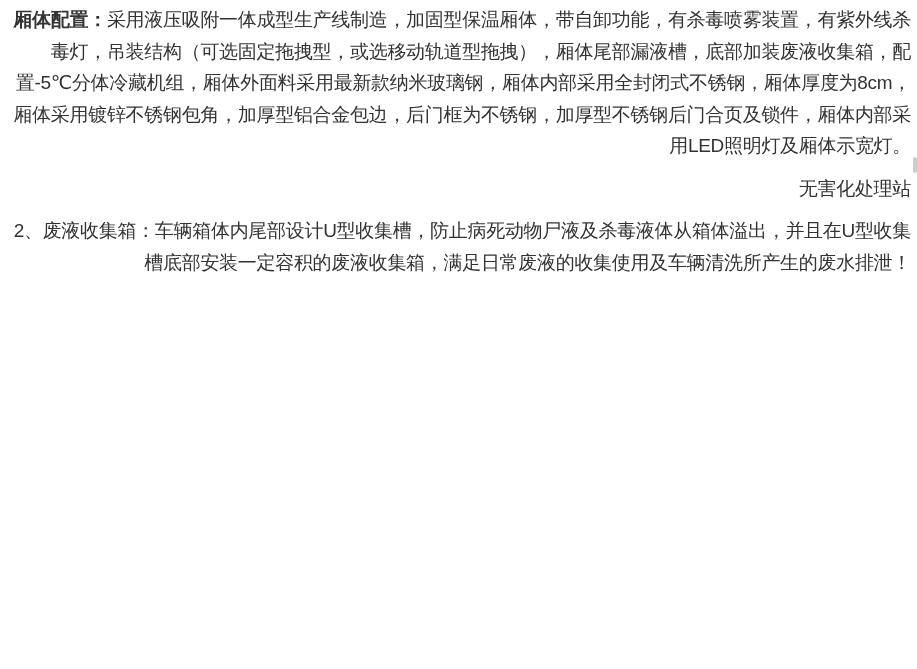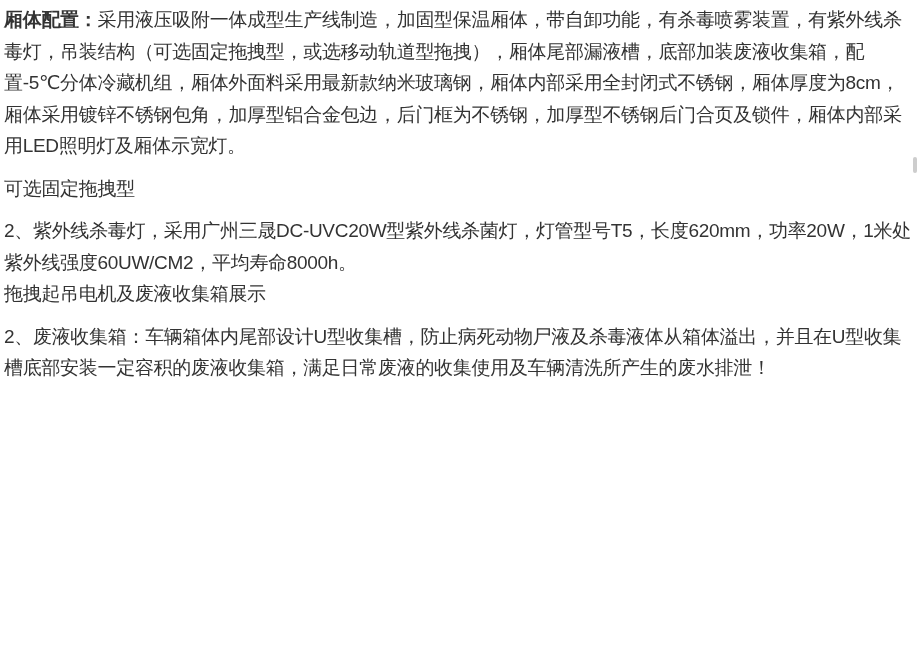--- a/index.html
+++ b/index.html
@@ -15,20 +15,21 @@
   .article {
     padding: 4px 6px 0 4px;
     color: #333333;
     font-size: 19px;
     line-height: 31.5px;
     letter-spacing: -0.3px;
     text-align: left;
   }
   .para {
     margin: 0 0 11px 0;
+    text-align: right;
   }
   .para:last-child { margin-bottom: 0; }
   .lead-bold {
     font-weight: 700;
   }
   .scroll-thumb {
     position: absolute;
     right: 0;
     top: 157px;
     width: 4px;
@@ -39,26 +40,22 @@
 </style>
 </head>
 <body>
 
 <div class="article">
 
   <p class="para"><span class="lead-bold">厢体配置：</span><span>采用液压吸附一体成型生产线制造，加固型保温厢体，带自卸功能，有杀毒喷雾装置，有紫外线杀毒灯，吊装结构（可选固定拖拽型，或选移动轨道型拖拽），厢体尾部漏液槽，底部加装废液收集箱，配置-5℃分体冷藏机组，厢体外面料采用最新款纳米玻璃钢，厢体内部采用全封闭式不锈钢，厢体厚度为8cm，厢体采用镀锌不锈钢包角，加厚型铝合金包边，后门框为不锈钢，加厚型不锈钢后门合页及锁件，厢体内部采用LED照明灯及厢体示宽灯。</span></p>
 
 
   <div class="para">
-    <div>可选固定拖拽型</div>
+    <div>无害化处理站</div>
   </div>
 
-  <div class="para">
-    <div>2、紫外线杀毒灯，采用广州三晟DC-UVC20W型紫外线杀菌灯，灯管型号T5，长度620mm，功率20W，1米处紫外线强度60UW/CM2，平均寿命8000h。</div>
-    <div>拖拽起吊电机及废液收集箱展示</div>
-  </div>
 
 
   <p class="para">2、废液收集箱：车辆箱体内尾部设计U型收集槽，防止病死动物尸液及杀毒液体从箱体溢出，并且在U型收集槽底部安装一定容积的废液收集箱，满足日常废液的收集使用及车辆清洗所产生的废水排泄！</p>
 
 </div>
 
 <div class="scroll-thumb"></div>
 
 </body></html>

